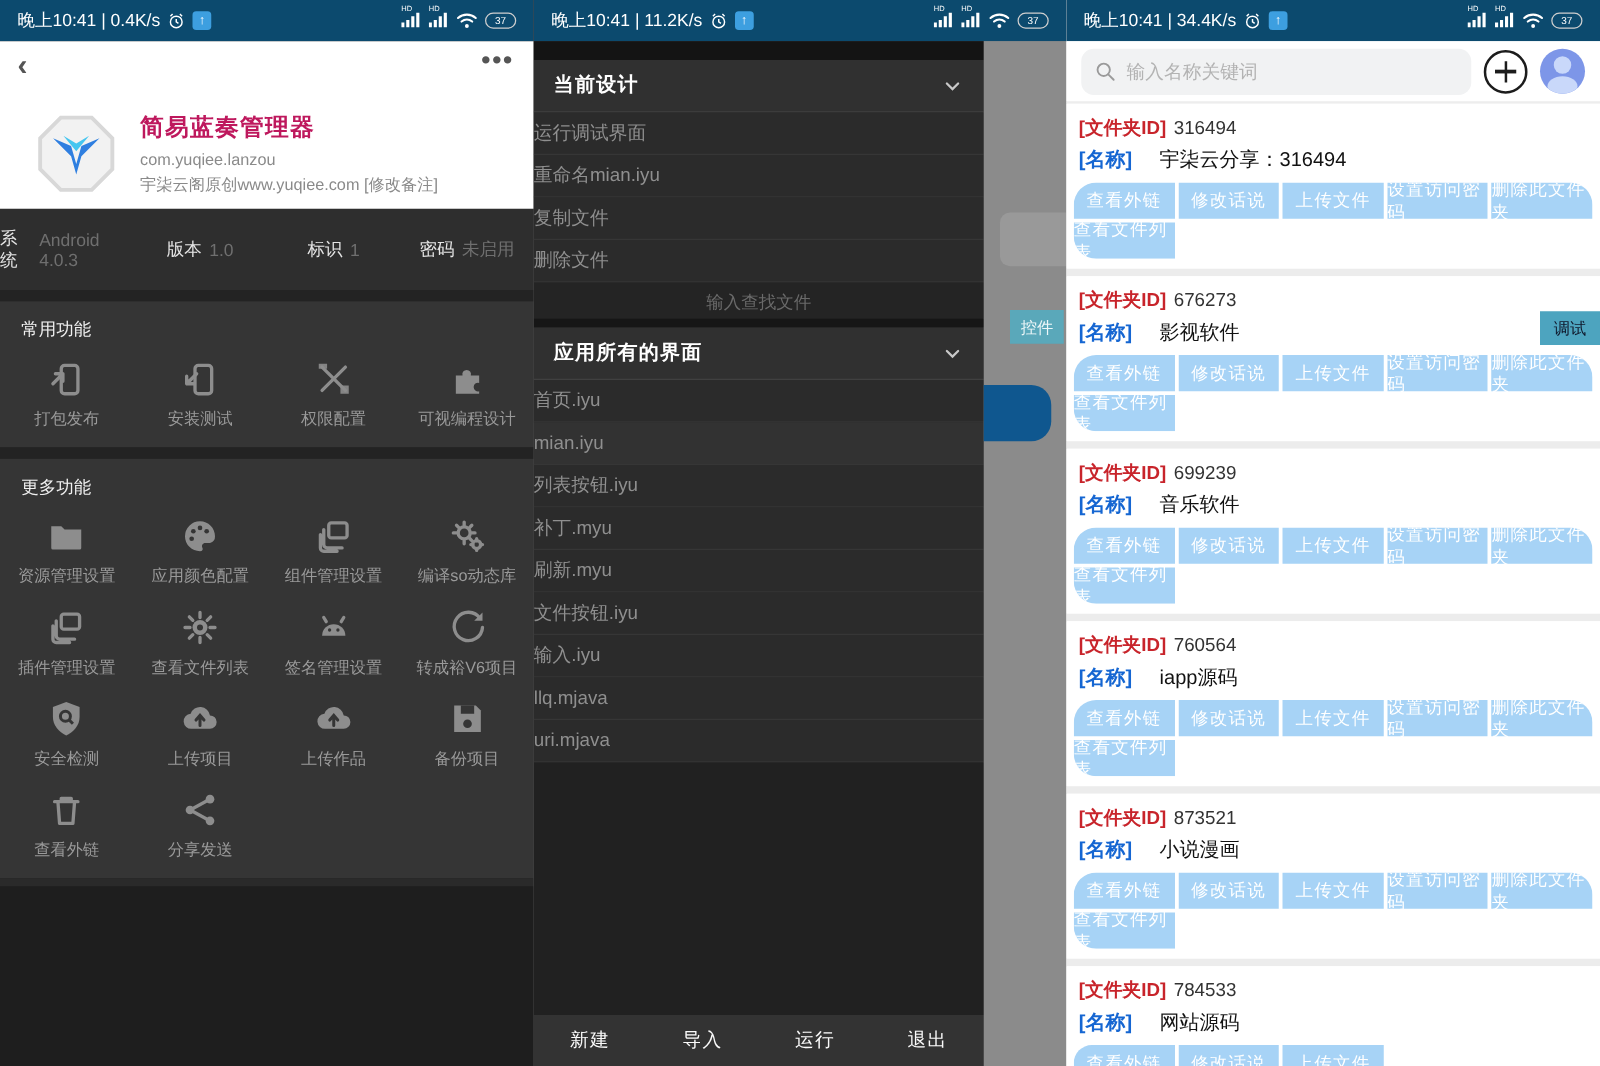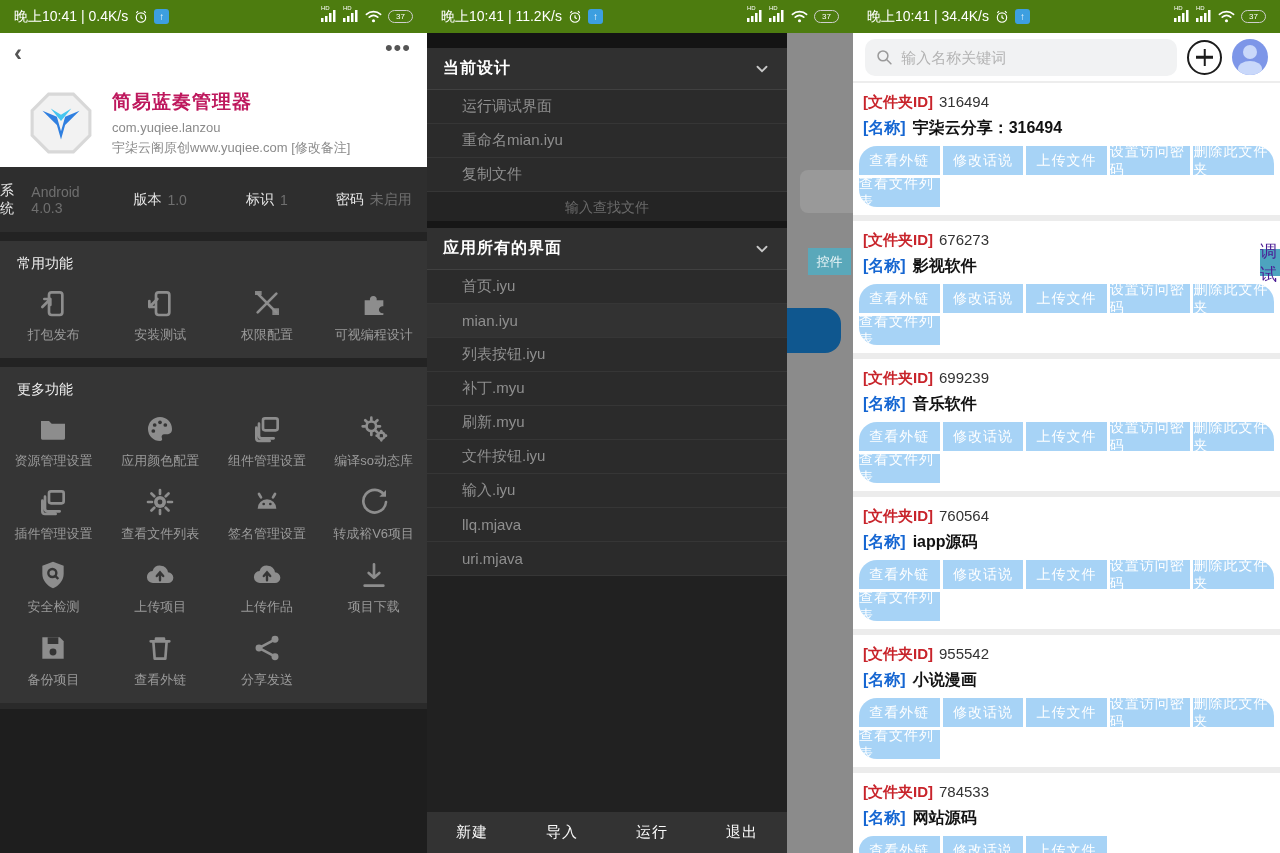--- a/index.html
+++ b/index.html
@@ -4,21 +4,21 @@
 <style>
   * { margin:0; padding:0; box-sizing:border-box; }
   html,body { width:1280px; height:853px; background:#000; font-family:"Liberation Sans","DejaVu Sans",sans-serif; }
   #screen { position:relative; width:1280px; height:853px; overflow:hidden; background:#000; }
   .panel { position:absolute; top:0; height:853px; overflow:hidden; }
   #panel-a { left:0; width:427px; background:#1f1f1f; }
   #panel-b { left:427px; width:426px; background:#8b8b8b; }
   #panel-c { left:853px; width:427px; background:#ffffff; }
 
   
-  .statusbar { height:33px; background:#4d7c0f; color:#fff; display:flex; align-items:center; justify-content:space-between; padding:0 14px; font-size:14px;gap:20px; }
+  .statusbar { height:33px; background:#0c4a6e; color:#fff; display:flex; align-items:center; justify-content:space-between; padding:0 14px; font-size:14px;gap:20px; }
   .sb-left { display:flex; align-items:center; gap:6px; }
   .sb-right { display:flex; align-items:center; gap:6px; }
   .sb-appbadge { width:15px; height:15px; background:#3d9fe0; border-radius:3px; color:#fff; font-size:10px; display:flex; align-items:center; justify-content:center; }
   .sb-battery { min-width:25px; height:13px; border:1.5px solid #cfcfcf; border-radius:7px; font-size:8px; display:flex; align-items:center; justify-content:center; padding:0 3px; color:#fff; position:relative; }
   .sig { position:relative; display:inline-block; }
   .sig .hd { position:absolute; top:-4px; left:0; font-size:6px; color:#fff; line-height:1; }
 
   
   .a-header { height:134px; background:#ffffff; position:relative; }
   .a-back { position:absolute; left:14px; top:6px; font-size:24px; color:#555; font-weight:bold; }
@@ -42,21 +42,21 @@
   .a-footer { background:#1e1e1e; height:190px; border-top:6px solid #2a2a2a; }
   .icon-stroke { stroke:#8d8d8d; stroke-width:2; fill:none; stroke-linecap:round; stroke-linejoin:round; }
   .icon-fill { fill:#8d8d8d; }
 
   
   .b-body { display:flex; height:820px; }
   .b-drawer { width:360px; display:flex; flex-direction:column; background:#222; }
   .b-topgap { height:15px; background:#141414; }
   .b-sechead { height:42px; background:#303030; display:flex; align-items:center; justify-content:space-between; padding:0 16px; border-bottom:1px solid #404040;gap:45px; }
   .b-sechead .st { color:#fff; font-size:16px; font-weight:bold; letter-spacing:1px; }
-  .b-item { height:34px; background:#2b2b2b; border-bottom:1px solid #363636; display:flex; align-items:center; padding-left:35px; color:#8f8f8f; font-size:15px; }
+  .b-item { height:34px; background:#2b2b2b; border-bottom:1px solid #363636; display:flex; align-items:center; padding-left:0; color:#8f8f8f; font-size:15px; }
   .b-item.sel { background:#323232; }
   .b-search { height:29px; background:#242424; display:flex; align-items:center; justify-content:center; }
   .b-search input { background:transparent; border:none; outline:none; text-align:center; color:#6a6a6a; font-size:14px; width:100%; font-family:inherit; }
   .b-search input::placeholder { color:#6a6a6a; }
   .b-gap { height:7px; background:#161616; }
   .b-fill { flex:1; background:#212121; }
   .b-bottombar { height:41px; background:#333; display:flex; align-items:center; }
   .b-bottombar .bb { flex:1; text-align:center; color:#fafafa; font-size:15px; letter-spacing:1px; }
   .b-canvas { width:66px; position:relative; background:#8b8b8b; }
   .b-canvas .lightrect { position:absolute; left:13px; right:0; top:137px; height:43px; background:#999999; border-radius:8px 0 0 8px; }
@@ -75,25 +75,25 @@
   .c-avatar { width:36px; height:36px; border-radius:50%; background:#7d96e8; position:relative; overflow:hidden; flex:none; }
   .c-avatar:before { content:""; position:absolute; left:50%; top:6px; width:14px; height:14px; border-radius:50%; background:#c9d8fa; transform:translateX(-50%); }
   .c-avatar:after { content:""; position:absolute; left:50%; top:22px; width:24px; height:16px; border-radius:50%; background:#c9d8fa; transform:translateX(-50%); }
   .c-divider { height:2px; background:#ededed; }
   .c-entry { background:#fff; padding:7px 0 8px 0; }
   .c-idline { padding:3px 10px 2px 10px; font-size:15px; }
   .c-idline .red { color:#c8242b; font-weight:bold; }
   .c-idline .idv { color:#333; margin-left:6px; }
   .c-nameline { padding:4px 10px 7px 10px; font-size:16px; }
   .c-nameline .blue { color:#1566d2; font-weight:bold; }
-  .c-nameline .nv { color:#121212; font-weight:bold; margin-left:7px; }
+  .c-nameline .nv { color:#121212; font-weight:normal; margin-left:22px; }
   .c-btngrid { margin:0 6px; display:grid; grid-template-columns:1fr 1fr 1fr 1fr 1fr; gap:3px; border-radius:18px; overflow:hidden; }
   .c-btn { height:29px; background:#a7d3f6; color:#fff; font-size:14px; display:flex; align-items:center; justify-content:center; letter-spacing:1px; }
   .c-gapband { height:6px; background:#ececec; }
-  .c-debugbadge { position:absolute; right:0; top:249px; width:20px; height:27px; background:#4da4bf; color:#4c1d95; font-size:17px; display:flex; align-items:center; justify-content:center; }
+  .c-debugbadge { position:absolute; right:0; top:249px; width:48px; height:27px; background:#4da4bf; color:#0f172a; font-size:13px; display:flex; align-items:center; justify-content:center; }
 </style>
 </head>
 <body>
 
 <div id="screen">
 
   <div class="panel" id="panel-a">
     <div class="statusbar">
       <div class="sb-left">
         <span>晚上10:41 | 0.4K/s</span>
@@ -282,27 +282,20 @@
         </div>
         <div class="a-cell">
           <svg viewBox="0 0 24 24">
               <path class="icon-fill" d="M7 18a4.5 4.5 0 0 1-.6-9A6 6 0 0 1 18 10a4 4 0 0 1 0 8z"></path>
               <path d="M12 16v-5M9.6 12.8L12 10l2.4 2.8" stroke="#353535" stroke-width="1.8" fill="none" stroke-linecap="round"></path>
             </svg>
           <span class="cl">上传作品</span>
         </div>
         <div class="a-cell">
           <svg viewBox="0 0 24 24">
-              <path class="icon-stroke" d="M12 4v10M8 10.5L12 14l4-3.5" stroke-width="2.4"></path>
-              <path class="icon-stroke" d="M5 20h14" stroke-width="2.4"></path>
-            </svg>
-          <span class="cl">项目下载</span>
-        </div>
-        <div class="a-cell">
-          <svg viewBox="0 0 24 24">
               <path class="icon-fill" d="M4 4h13l3 3v13H4z"></path>
               <rect x="8" y="4" width="8" height="5" fill="#353535"></rect>
               <circle cx="12" cy="15" r="2.6" fill="#353535"></circle>
             </svg>
           <span class="cl">备份项目</span>
         </div>
         <div class="a-cell">
           <svg viewBox="0 0 24 24">
               <path class="icon-stroke" d="M5 7h14M9 7V5h6v2M7 7l1 13h8l1-13" stroke-width="2.2"></path>
             </svg>
@@ -362,20 +355,21 @@
         <div class="b-topgap"></div>
         <div class="b-sechead">
           <span class="st">当前设计</span>
           <svg width="18" height="18" viewBox="0 0 24 24">
               <path d="M6 9l6 6 6-6" stroke="#c8c8c8" stroke-width="2.4" fill="none" stroke-linecap="round"></path>
             </svg>
         </div>
         <div class="b-item">运行调试界面</div>
         <div class="b-item">重命名mian.iyu</div>
         <div class="b-item">复制文件</div>
+        <div class="b-item">删除文件</div>
         <div class="b-search">
           <input placeholder="输入查找文件" style="">
         </div>
         <div class="b-gap"></div>
         <div class="b-sechead">
           <span class="st">应用所有的界面</span>
           <svg width="18" height="18" viewBox="0 0 24 24">
               <path d="M6 9l6 6 6-6" stroke="#c8c8c8" stroke-width="2.4" fill="none" stroke-linecap="round"></path>
             </svg>
         </div>
@@ -500,21 +494,21 @@
         <div class="c-btn">修改话说</div>
         <div class="c-btn">上传文件</div>
         <div class="c-btn">设置访问密码</div>
         <div class="c-btn">删除此文件夹</div>
         <div class="c-btn">查看文件列表</div>
       </div>
     </div>
     <div class="c-gapband"></div>
 
     <div class="c-entry">
-      <div class="c-idline"><span class="red">[文件夹ID]</span><span class="idv">955542</span></div>
+      <div class="c-idline"><span class="red">[文件夹ID]</span><span class="idv">873521</span></div>
       <div class="c-nameline"><span class="blue">[名称]</span><span class="nv">小说漫画</span></div>
       <div class="c-btngrid">
         <div class="c-btn">查看外链</div>
         <div class="c-btn">修改话说</div>
         <div class="c-btn">上传文件</div>
         <div class="c-btn">设置访问密码</div>
         <div class="c-btn">删除此文件夹</div>
         <div class="c-btn">查看文件列表</div>
       </div>
     </div>

